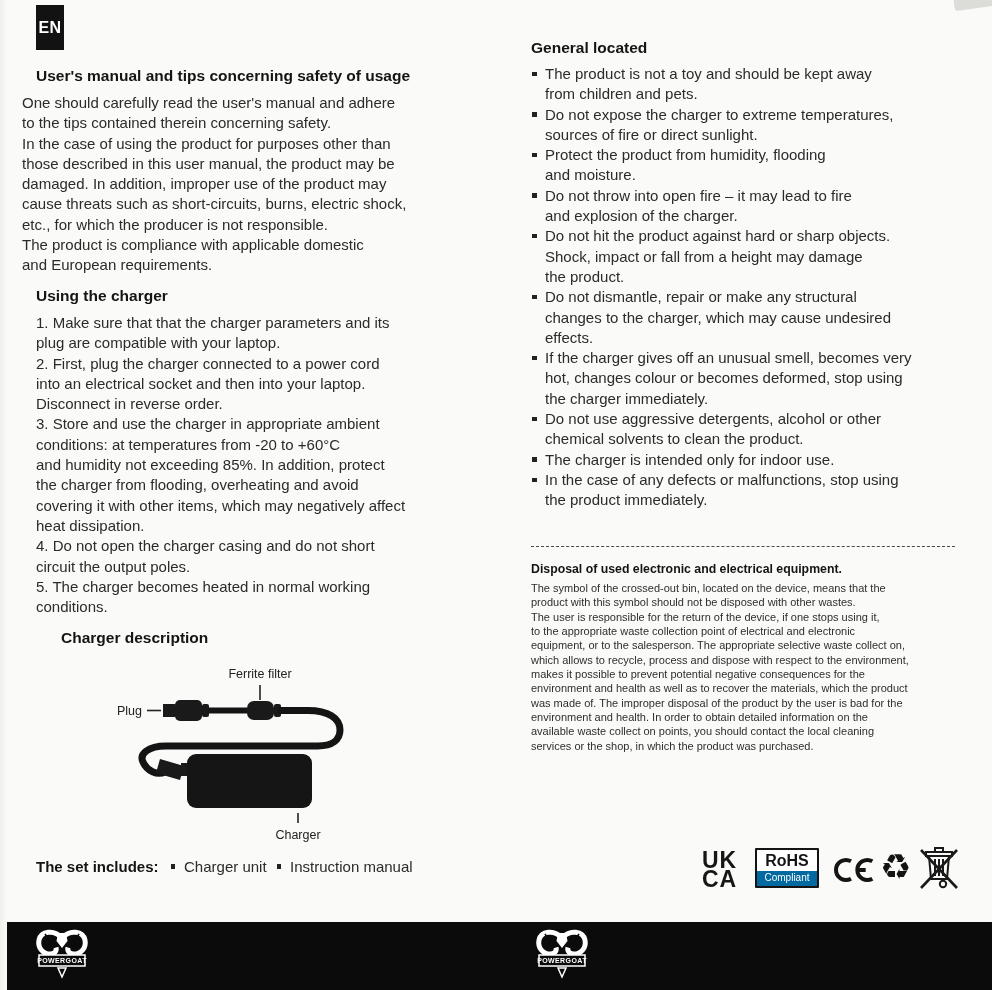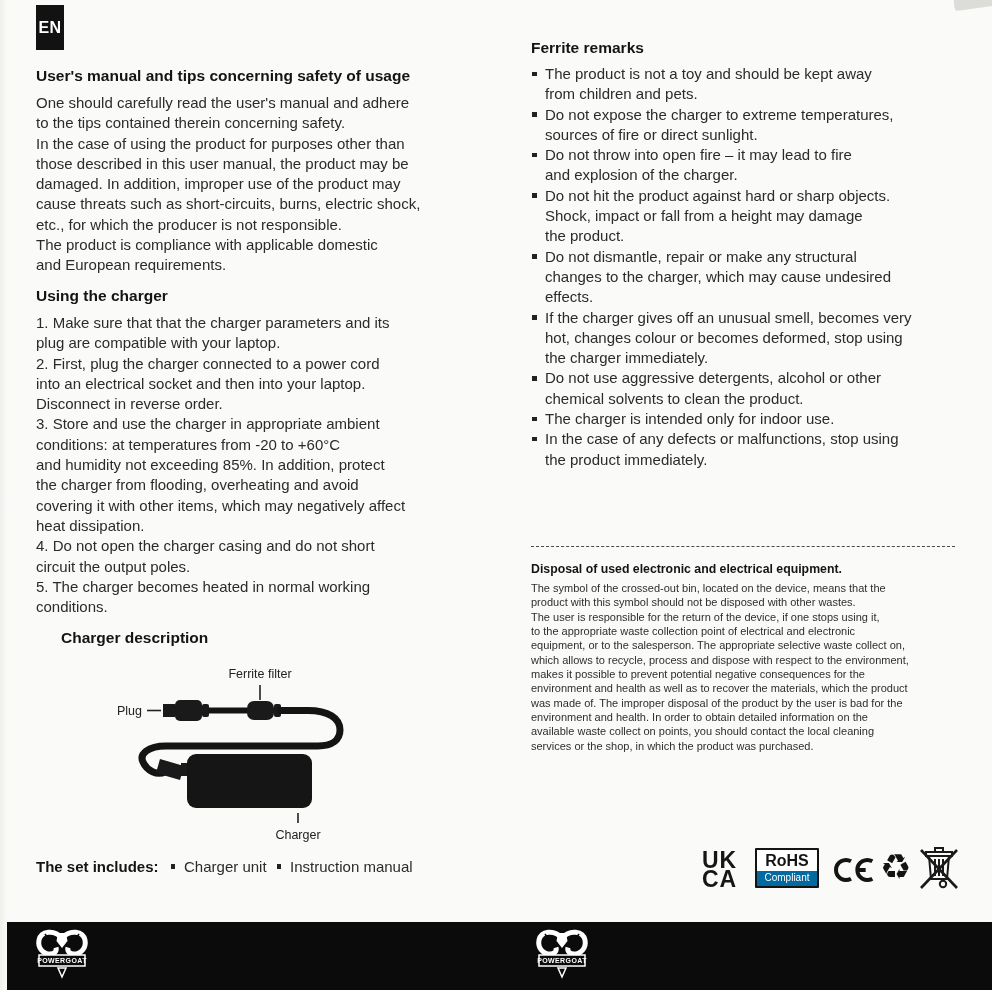--- a/index.html
+++ b/index.html
@@ -88,21 +88,21 @@
 </head>
 <body>
 
 <div class="scan-edge"></div>
 <div class="corner-smudge"></div>
 
 <div class="abs lang-badge">EN</div>
 
 <div class="abs h1" style="left:36px;top:66px;">User's manual and tips concerning safety of usage</div>
 
-<div class="abs body-text" style="left:36px;top:93px;">One should carefully read the user's manual and adhere
+<div class="abs body-text" style="left:22px;top:93px;">One should carefully read the user's manual and adhere
 to the tips contained therein concerning safety.
 In the case of using the product for purposes other than
 those described in this user manual, the product may be
 damaged. In addition, improper use of the product may
 cause threats such as short-circuits, burns, electric shock,
 etc., for which the producer is not responsible.
 The product is compliance with applicable domestic
 and European requirements.</div>
 
 <div class="abs h1" style="left:36px;top:286px;">Using the charger</div>
@@ -157,27 +157,29 @@
 </svg>
 
 <div class="abs set-row">
   <span class="lbl">The set includes:</span>
   <span class="sq"></span>
   <span class="item">Charger unit</span>
   <span class="sq"></span>
   <span class="item">Instruction manual</span>
 </div>
 
-<div class="abs h1" style="left:531px;top:38px;">Ferrite remarks</div>
+<div class="abs h1" style="left:531px;top:38px;">General located</div>
 
 <ul class="abs remarks" style="left:531px;top:64px;">
   <li>The product is not a toy and should be kept away
 from children and pets.</li>
   <li>Do not expose the charger to extreme temperatures,
 sources of fire or direct sunlight.</li>
+  <li>Protect the product from humidity, flooding
+and moisture.</li>
   <li>Do not throw into open fire – it may lead to fire
 and explosion of the charger.</li>
   <li>Do not hit the product against hard or sharp objects.
 Shock, impact or fall from a height may damage
 the product.</li>
   <li>Do not dismantle, repair or make any structural
 changes to the charger, which may cause undesired
 effects.</li>
   <li>If the charger gives off an unusual smell, becomes very
 hot, changes colour or becomes deformed, stop using

